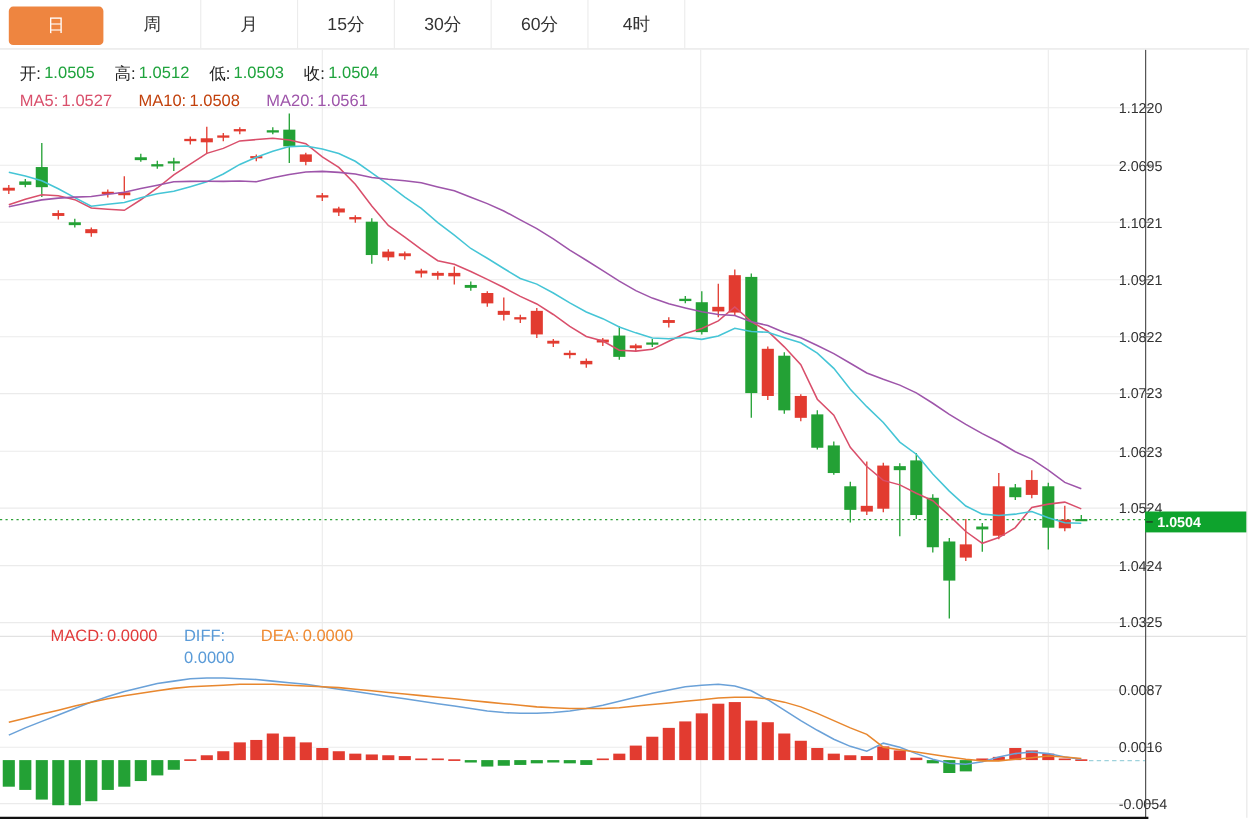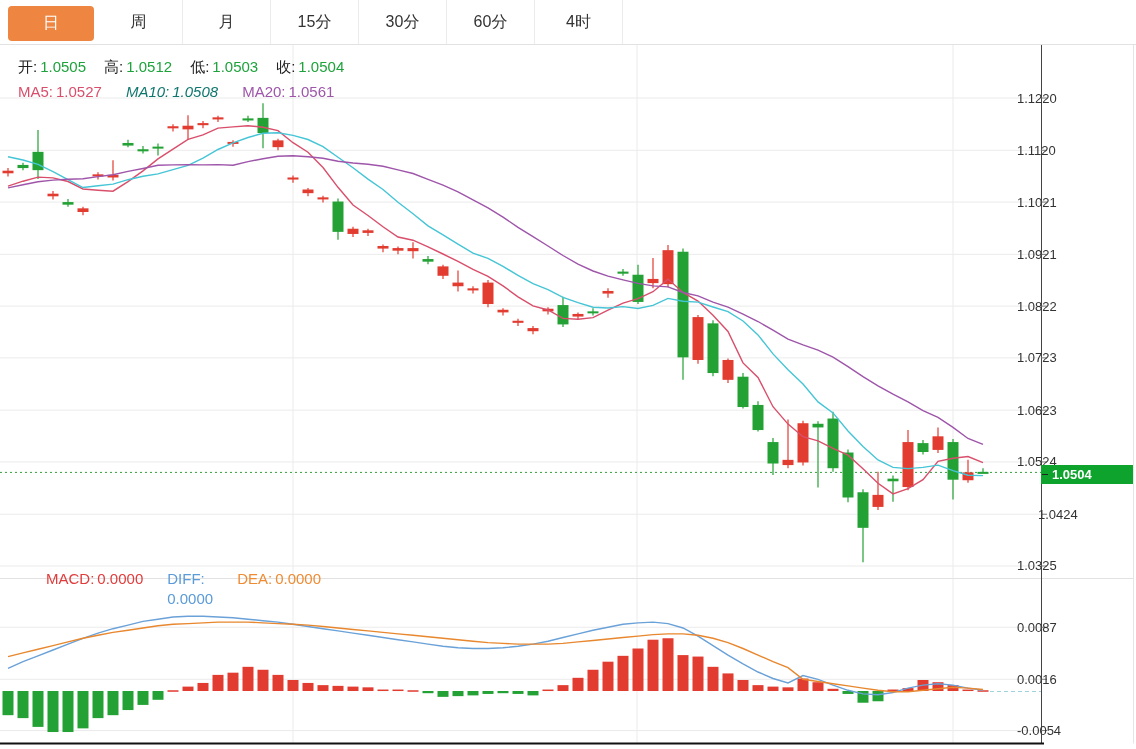--- a/index.html
+++ b/index.html
@@ -316,21 +316,21 @@
         <span class="lbl">收:</span>
         <span class="val-g" style="color: rgb(30, 163, 60);">1.0504</span>
       </span>
   </div>
 
   <div class="legend lg-ma">
     <span class="item ma0" style="color: rgb(217, 79, 107);">
         <span>MA5:</span>
         <span>1.0527</span>
       </span>
-    <span class="item ma1" style="color: #0f766e; font-style: italic;">
+    <span class="item ma1" style="color: #c2410c;">
         <span>MA10:</span>
         <span>1.0508</span>
       </span>
     <span class="item ma2" style="color: rgb(158, 85, 170);">
         <span>MA20:</span>
         <span>1.0561</span>
       </span>
   </div>
 
   <div class="legend lg-macd">
@@ -343,28 +343,28 @@
         <span>0.0000</span>
       </span>
     <span class="item mc2" style="color: rgb(239, 139, 51);">
         <span>DEA:</span>
         <span>0.0000</span>
       </span>
   </div>
 
   <div id="yLabels">
       <span class="ylab" style="top: 89.5px;">1.1220</span>
-      <span class="ylab" style="top: 141.79px;">1.1120</span>
+      <span class="ylab" style="top: 141.79px;">2.0695</span>
       <span class="ylab" style="top: 193.557px;">1.1021</span>
       <span class="ylab" style="top: 245.847px;">1.0921</span>
       <span class="ylab" style="top: 297.614px;">1.0822</span>
       <span class="ylab" style="top: 349.381px;">1.0723</span>
       <span class="ylab" style="top: 401.671px;">1.0623</span>
       <span class="ylab" style="top: 453.438px;">1.0524</span>
-      <span class="ylab" style="top: 505.728px; margin-left: 21px;">1.0424</span>
+      <span class="ylab" style="top: 505.728px;">1.0424</span>
       <span class="ylab" style="top: 557.495px;">1.0325</span>
       <span class="ylab" style="top: 618.764px;">0.0087</span>
       <span class="ylab" style="top: 670.778px;">0.0016</span>
       <span class="ylab" style="top: 722.06px;">-0.0054</span>
     </div>
 
   <div class="price-tag" style="background: rgb(14, 163, 45);">
     <span class="tick-dash"></span>
     <span>1.0504</span>
   </div>

